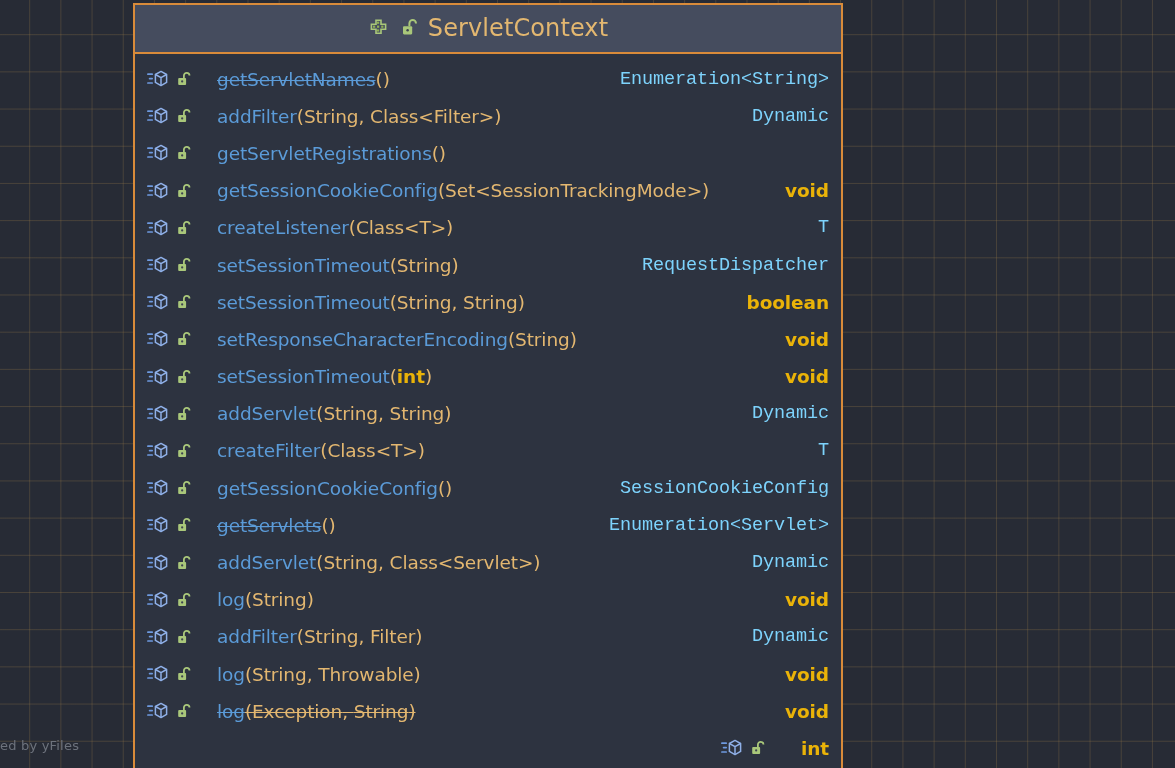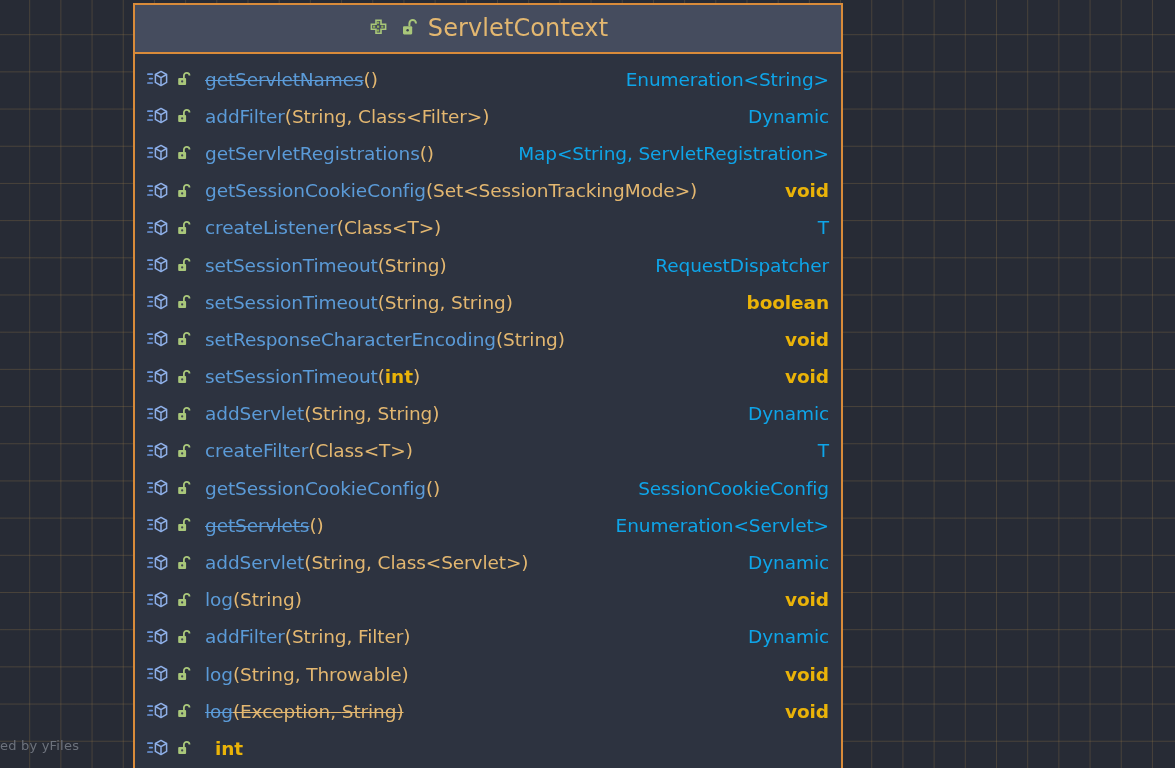--- a/index.html
+++ b/index.html
@@ -69,22 +69,23 @@
     letter-spacing: .1px;
   }
 
   .members { display: block; }
 
   .member-row {
     height: 37.2px;
     display: flex;
     align-items: center;
     padding: 13px 12px 0 12px;
-    gap: 4px;
+    gap: 16px;
     white-space: nowrap;
+    justify-content: flex-end;
   }
 
   .icons {
     display: flex;
     align-items: center;
     gap: 6px;
     flex: 0 0 auto;
     margin-right: 9px;
   }
 
@@ -100,21 +101,21 @@
     flex: 0 0 auto;
     font-size: 18.5px;
     text-align: right;
     padding-left: 10px;
     letter-spacing: -.1px;
   }
 
   
   .c-name   { color: #5b9bd8; }
   .c-param  { color: #e3b770; }
-  .c-type   { color: #0ea5e9; }
+  .c-type   { color: #7dd3fc; font-family: Liberation Mono, monospace; }
   .c-kw     { color: #eab308; font-weight: bold; }
   .strike   { text-decoration: line-through; text-decoration-thickness: 1.4px; }
 
   svg { display: block; }
 </style>
 </head>
 <body>
 
 <div id="canvas">
   <div id="watermark">Powered by yFiles</div>
@@ -216,21 +217,20 @@
             </span>
             <span>
               <svg width="17" height="18" viewBox="0 0 17 18">
                 <path d="M8.9 7.9V5.6a2.8 2.8 0 0 1 5.6 0" fill="none" stroke="#a9c77a" stroke-width="1.8"></path>
                 <rect x="3.2" y="7.9" width="7.9" height="7.1" rx="1" fill="#a9c77a"></rect>
                 <circle cx="7.15" cy="11.4" r="1.1" fill="#3c4250"></circle>
               </svg>
             </span>
           </div>
           <div class="sig"><span class="c-name">getServletRegistrations</span><span class="c-param">(</span><span class="c-param">)</span></div>
-          <div class="rettype c-type">Map&lt;String, ServletRegistration&gt;</div>
         </div>
         <div class="member-row">
           <div class="icons">
             <span>
               <svg width="22" height="18" viewBox="0 0 22 18">
                 <g stroke="#6e9ae0" stroke-width="1.7" stroke-linecap="round">
                   <line x1="0.9" y1="4.2" x2="5.2" y2="4.2"></line>
                   <line x1="2.6" y1="8.6" x2="5.2" y2="8.6"></line>
                   <line x1="0.9" y1="13" x2="5.2" y2="13"></line>
                 </g>

